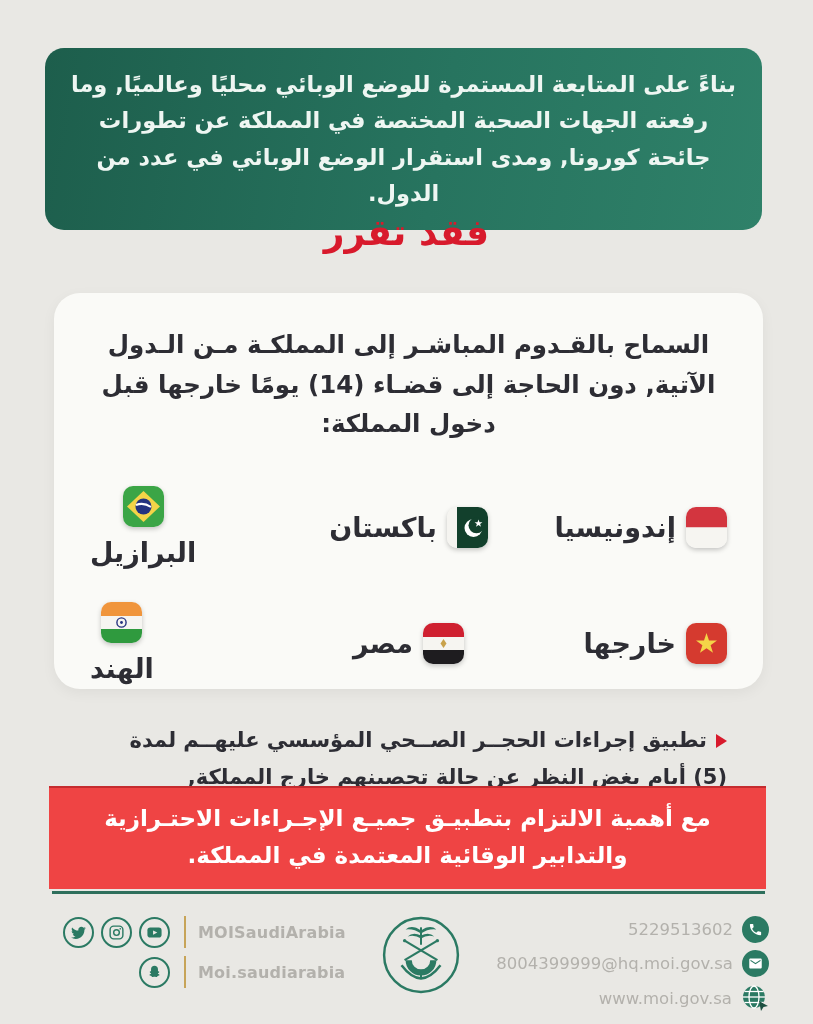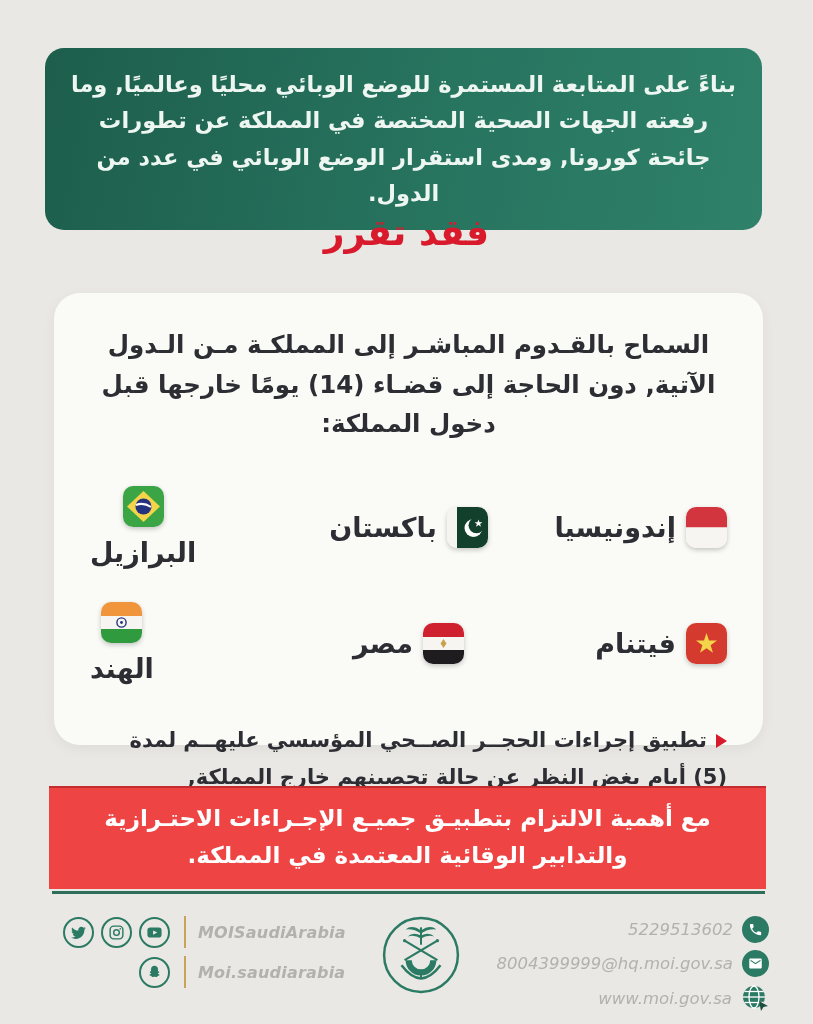--- a/index.html
+++ b/index.html
@@ -27,21 +27,21 @@
 
   
   .decision {
     position:absolute; top:212px; left:0; width:100%;
     text-align:center; direction:rtl;
     color:#d81a2c; font-size:36px; font-weight:800;
   }
 
   
   .card {
-    position:absolute; left:54px; top:293px; width:709px; height:452px;
+    position:absolute; left:54px; top:293px; width:709px; height:396px;
     background:#fafaf7; border-radius:26px;
     box-shadow:0 4px 14px rgba(0,0,0,0.05);
     padding:32px 36px; direction:rtl;
   }
   .card-intro {
     font-size:24.5px; font-weight:700; color:#2d2d34;
     text-align:center; line-height:1.62;
   }
   .countries {
     display:grid; grid-template-columns:1fr 1fr 1fr;
@@ -80,21 +80,20 @@
 
   
   .divider {
     position:absolute; left:52px; top:891px; width:713px; height:3px;
     background:#2e6f5c;
   }
   .footer {
     position:absolute; left:0; top:910px; width:813px;
     display:flex; justify-content:space-between; align-items:flex-start;
     padding:6px 44px 0 48px;
-    font-style:italic;
   }
   .footer-left { display:flex; flex-direction:column; gap:8px; }
   .social-row { display:flex; align-items:center; }
   .social-icons {
     width:122px; display:flex; justify-content:flex-end; gap:7px; align-items:center;
   }
   .sicon {
     width:31px; height:31px; border-radius:50%;
     border:2px solid #2b7a63; color:#2b7a63;
     display:flex; align-items:center; justify-content:center;
@@ -168,21 +167,21 @@
         <span class="country-name">البرازيل</span>
       </div>
 
       <div class="country">
         <span class="flag">
           <svg viewBox="0 0 41 41">
               <rect width="41" height="41" fill="#d53a2f"></rect>
               <polygon points="20.5,10 23,17.5 31,17.5 24.6,22.2 27,29.8 20.5,25.2 14,29.8 16.4,22.2 10,17.5 18,17.5" fill="#f4d448"></polygon>
             </svg>
         </span>
-        <span class="country-name">فيتنام</span>
+        <span class="country-name">خارجها</span>
       </div>
 
       <div class="country">
         <span class="flag">
           <svg viewBox="0 0 41 41">
               <rect width="41" height="14" fill="#cf2030"></rect>
               <rect y="14" width="41" height="13" fill="#f6f5f1"></rect>
               <rect y="27" width="41" height="14" fill="#1e1c1f"></rect>
               <polygon points="20.5,16 23.5,20.5 20.5,25 17.5,20.5" fill="#c9a24b"></polygon>
             </svg>

